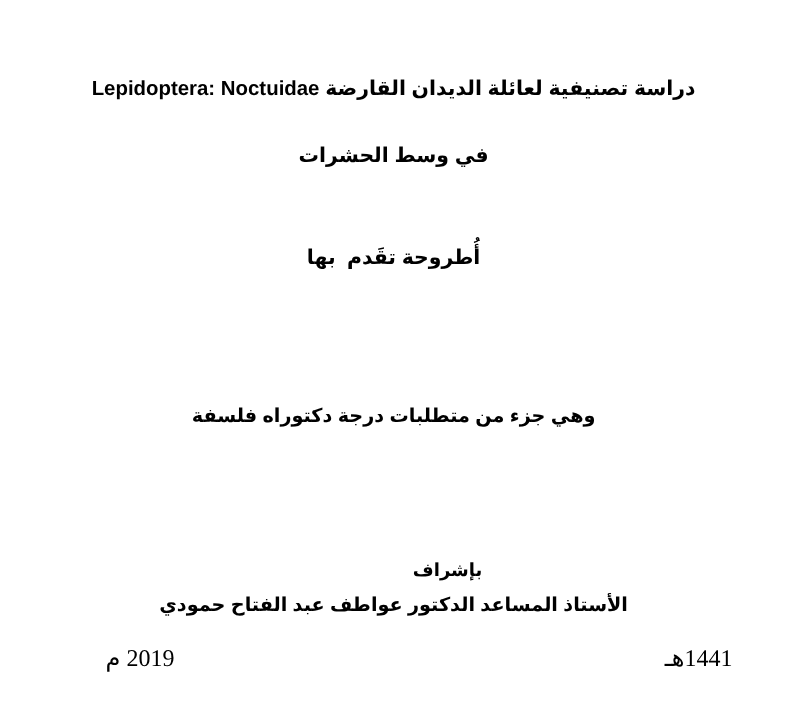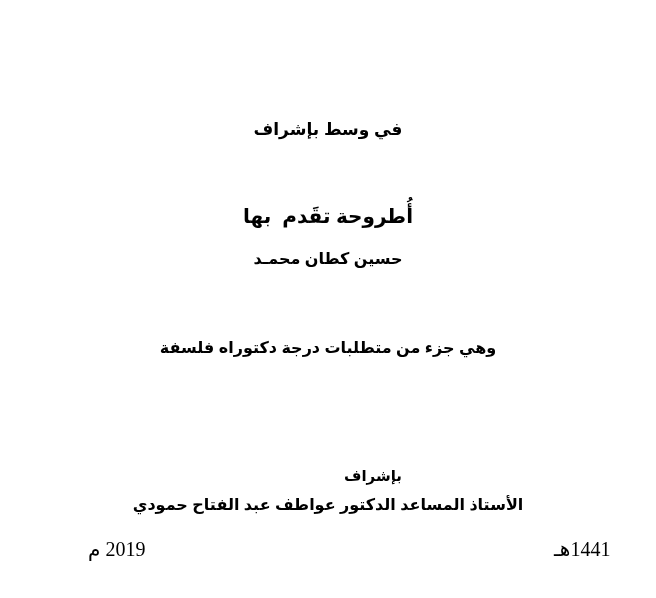--- a/index.html
+++ b/index.html
@@ -23,21 +23,21 @@
     right: 0;
     text-align: center;
     line-height: 1.15;
     white-space: pre-wrap;
     color: #000000;
   }
   .b { font-weight: bold; }
 
   .title-1   { top: 64px;  font-size: 17px; }
   .title-2   { top: 120px; font-size: 17px; }
-  .stmt      { top: 205px; font-size: 20px; }
+  .stmt      { top: 205px; font-size: 17px; }
   .author    { top: 250px; font-size: 16px; }
   .faculty   { top: 295px; font-size: 16px; }
   .degree    { top: 339px; font-size: 16px; }
   .dept      { top: 383px; font-size: 16px; }
   .sup-label { top: 467px; font-size: 15px; transform: translateX(45px); }
   .sup-name  { top: 496px; font-size: 16px; }
 
   .year {
     position: absolute;
     top: 538px;
@@ -50,26 +50,26 @@
     text-align: right;
   }
   .year-hijri     { left: 506px; margin-left: 48px; }
   .year-gregorian { left: 88px; }
 </style>
 </head>
 <body>
 
 <div class="page">
 
+  <div class="line title-1 b">دراسة تصنيفية لعائلة الديدان القارضة Lepidoptera: Noctuidae</div>
 
-  <div class="line title-2 b">في وسط بإشراف</div>
+  <div class="line title-2 b">في وسط الحشرات</div>
 
   <div class="line stmt b">أُطروحة تقَدم  بها</div>
 
-  <div class="line author b">حسين كطان محمـد</div>
 
 
   <div class="line degree b">وهي جزء من متطلبات درجة دكتوراه فلسفة</div>
 
 
   <div class="line sup-label b">بإشراف</div>
 
   <div class="line sup-name b">الأستاذ المساعد الدكتور عواطف عبد الفتاح حمودي</div>
 
   <div class="year year-hijri">1441هـ</div>

